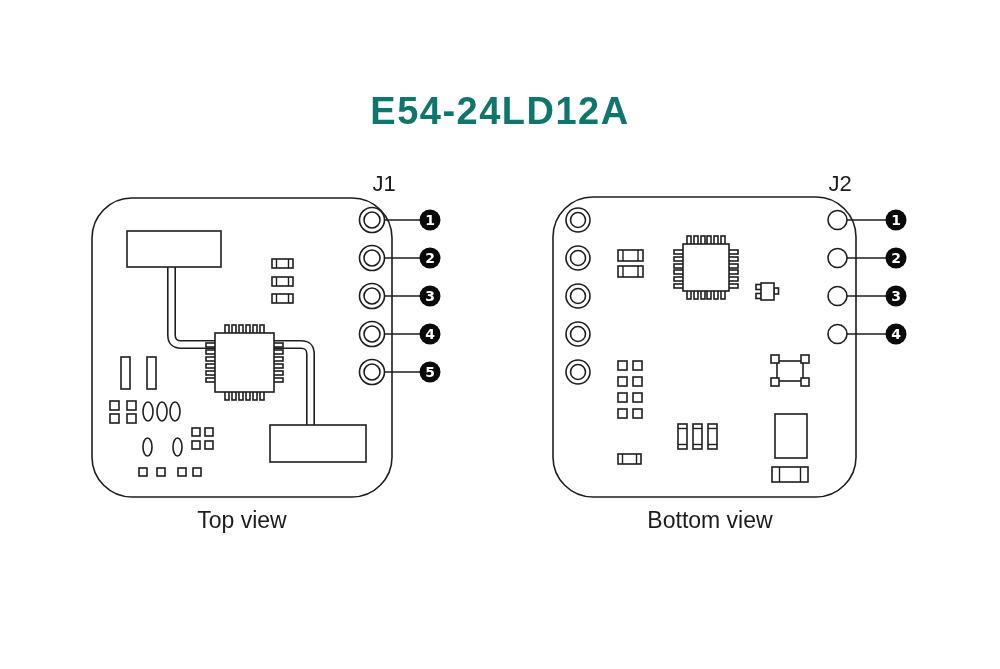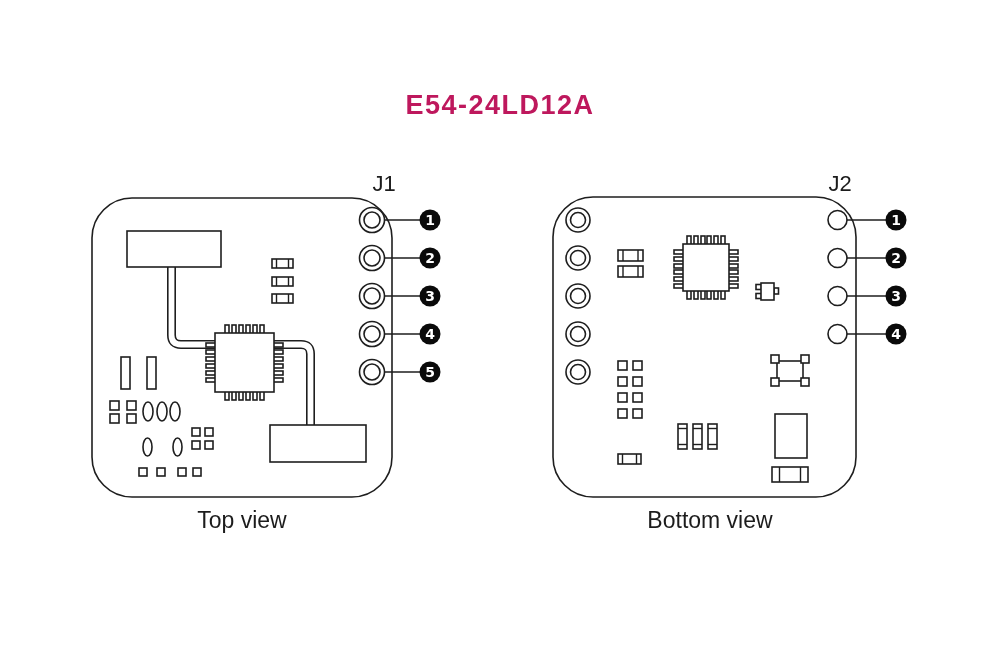--- a/index.html
+++ b/index.html
@@ -1,19 +1,19 @@
 <!DOCTYPE html>
 <html><head>
 <meta charset="utf-8">
 <style>
   html,body{margin:0;padding:0;background:#ffffff;}
   .page{position:relative;width:1000px;height:669px;background:#ffffff;overflow:hidden;
         font-family:"Liberation Sans",sans-serif;}
   .title{position:absolute;top:90px;left:0;width:1000px;margin:0;text-align:center;
-         font-size:27px;font-weight:600;letter-spacing:1.5px;color:#be185d;
+         font-size:38px;font-weight:600;letter-spacing:1.5px;color:#0f766e;
          font-family:"Liberation Sans",sans-serif;}
   svg.diagram{position:absolute;left:0;top:0;}
   .lnf {stroke:#1e1e1e;stroke-width:1.6;fill:#ffffff;}
   .cap {stroke:#1e1e1e;stroke-width:1.4;}
   .trace-outer{stroke:#1e1e1e;stroke-width:9;fill:none;stroke-linecap:butt;}
   .trace-inner{stroke:#ffffff;stroke-width:5.8;fill:none;stroke-linecap:butt;}
   .leader{stroke:#1e1e1e;stroke-width:1.7;}
   .badge{fill:#0a0a0a;stroke:none;}
   .badge-num{font:700 14px "DejaVu Sans",sans-serif;fill:#ffffff;text-anchor:middle;}
   .conn-label{font:500 22px "Liberation Sans",sans-serif;fill:#1c1c1c;text-anchor:middle;}

